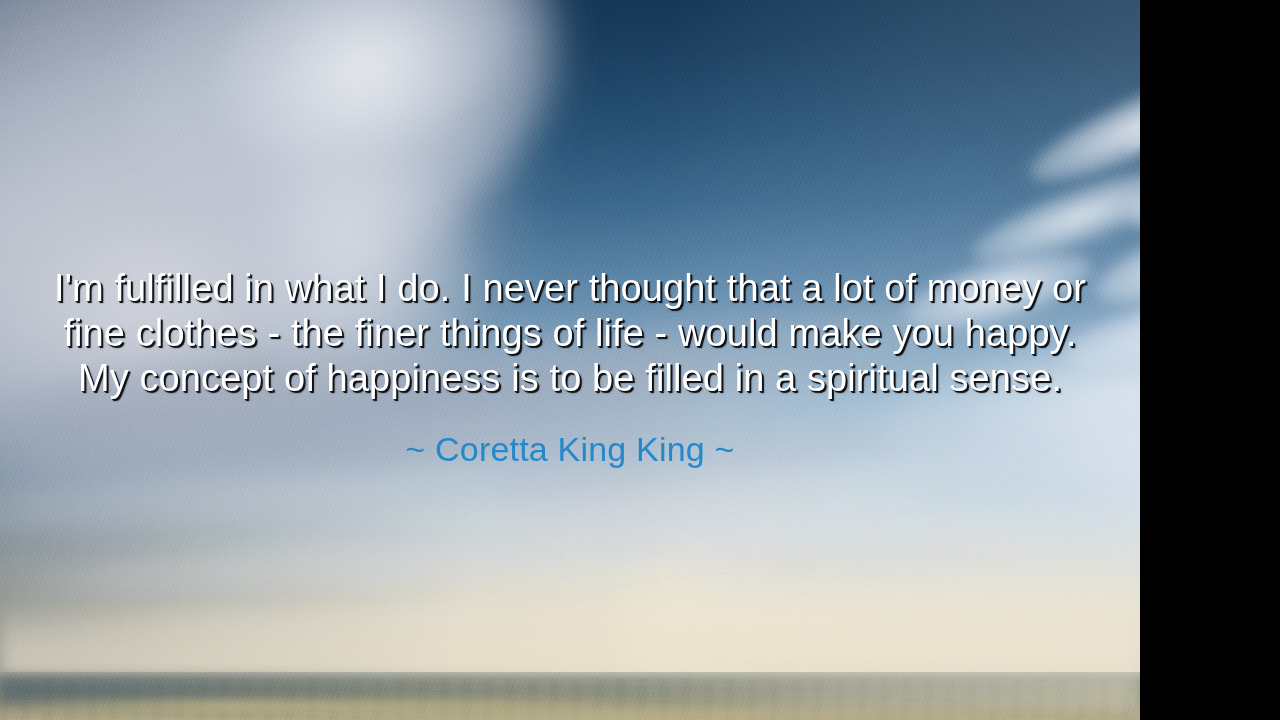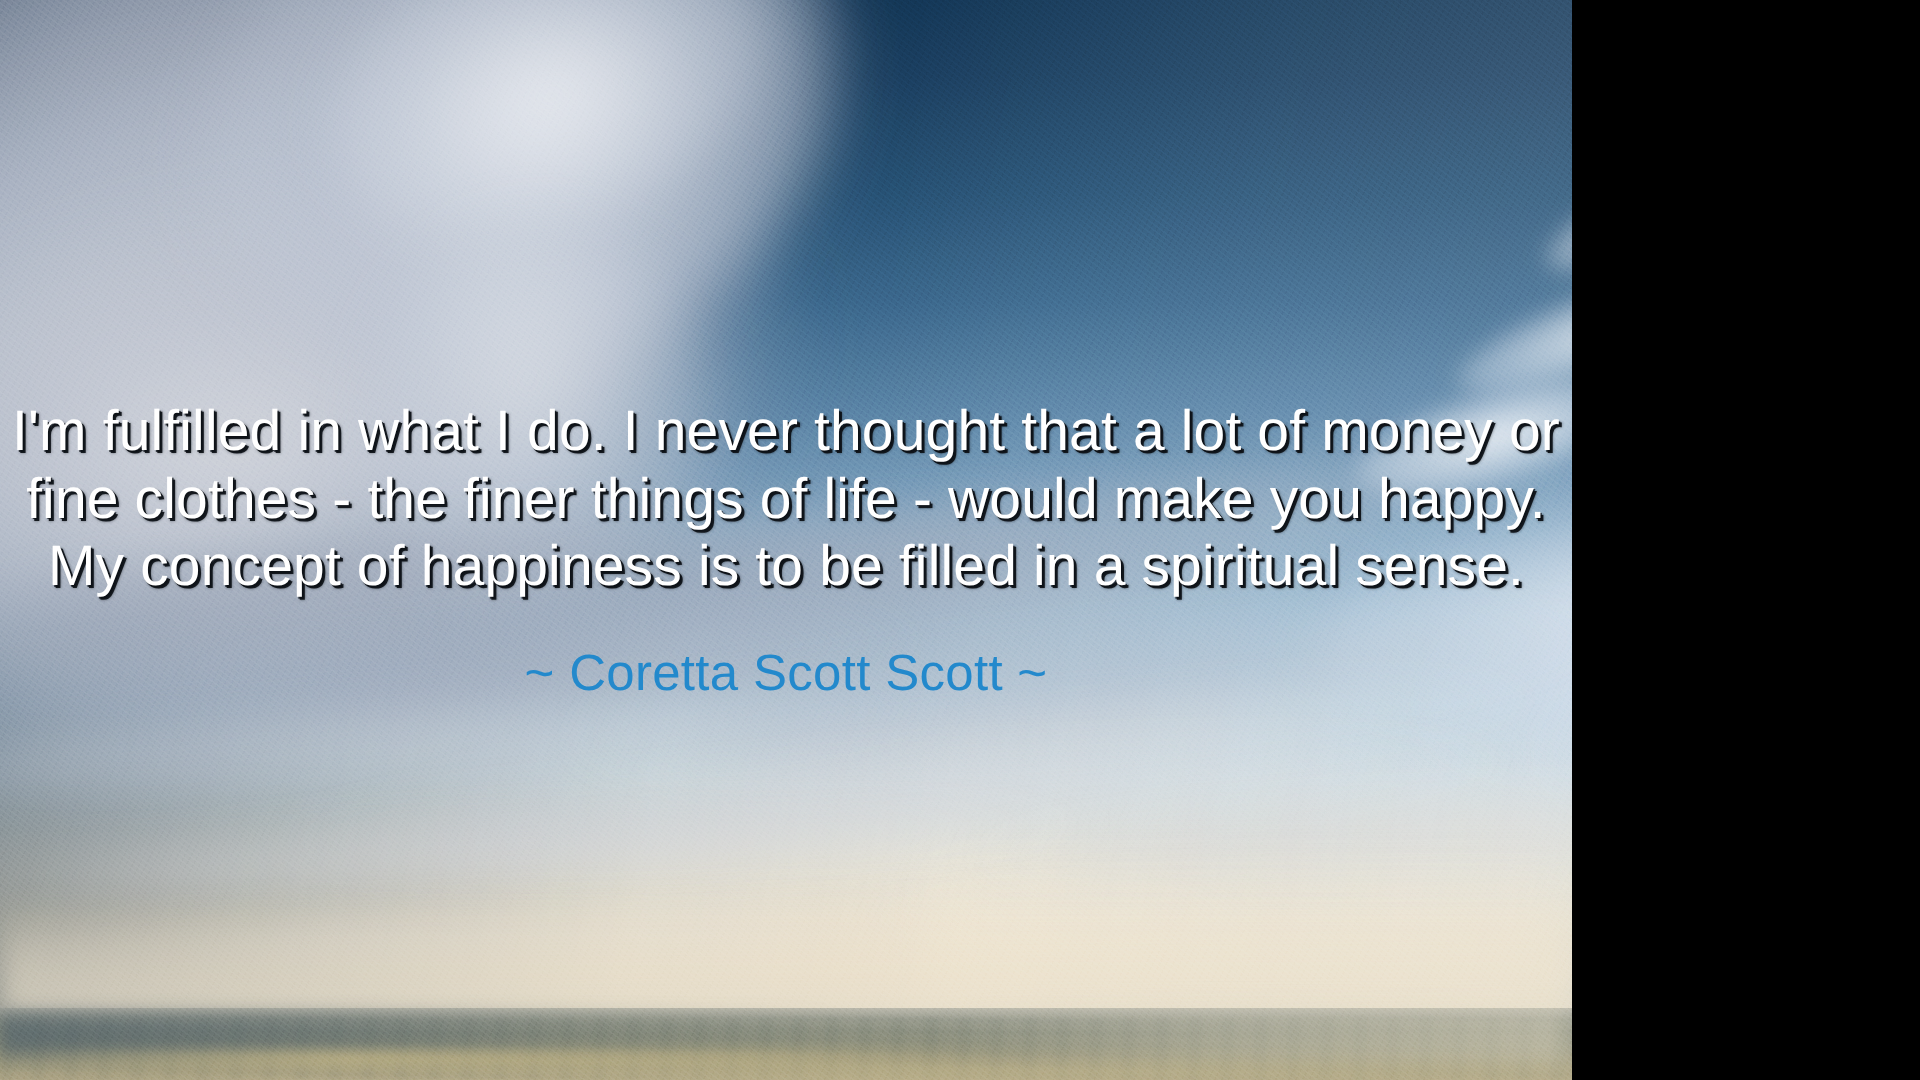--- a/index.html
+++ b/index.html
@@ -7,21 +7,21 @@
 
   html, body {
     width:1280px; height:720px;
     overflow:hidden;
     background:#000;
     font-family:"Liberation Sans", sans-serif;
   }
 
   #stage {
     position:relative;
-    width:1048px; height:720px;
+    width:1140px; height:720px;
     overflow:hidden;
   }
 
   
   .sky-base {
     position:absolute; inset:0;
     background:
       linear-gradient(to bottom,
         rgba(20,56,88,1.0)   0%,
         rgba(27,64,97,1.0)   7%,
@@ -379,16 +379,16 @@
   <div class="land-texture"></div>
   <div class="land-dark-l"></div>
   <div class="land-haze-r"></div>
   <div class="land-streak-1"></div>
   <div class="land-streak-2"></div>
 
   <div class="grain"></div>
 
   <div class="text-layer">
     <div class="quote">I'm fulfilled in what I do. I never thought that a lot of money or fine clothes - the finer things of life - would make you happy. My concept of happiness is to be filled in a spiritual sense.</div>
-    <div class="attribution">~ Coretta Scott Scott ~</div>
+    <div class="attribution">~ Coretta King King ~</div>
   </div>
 
 </div>
 
 </body></html>

